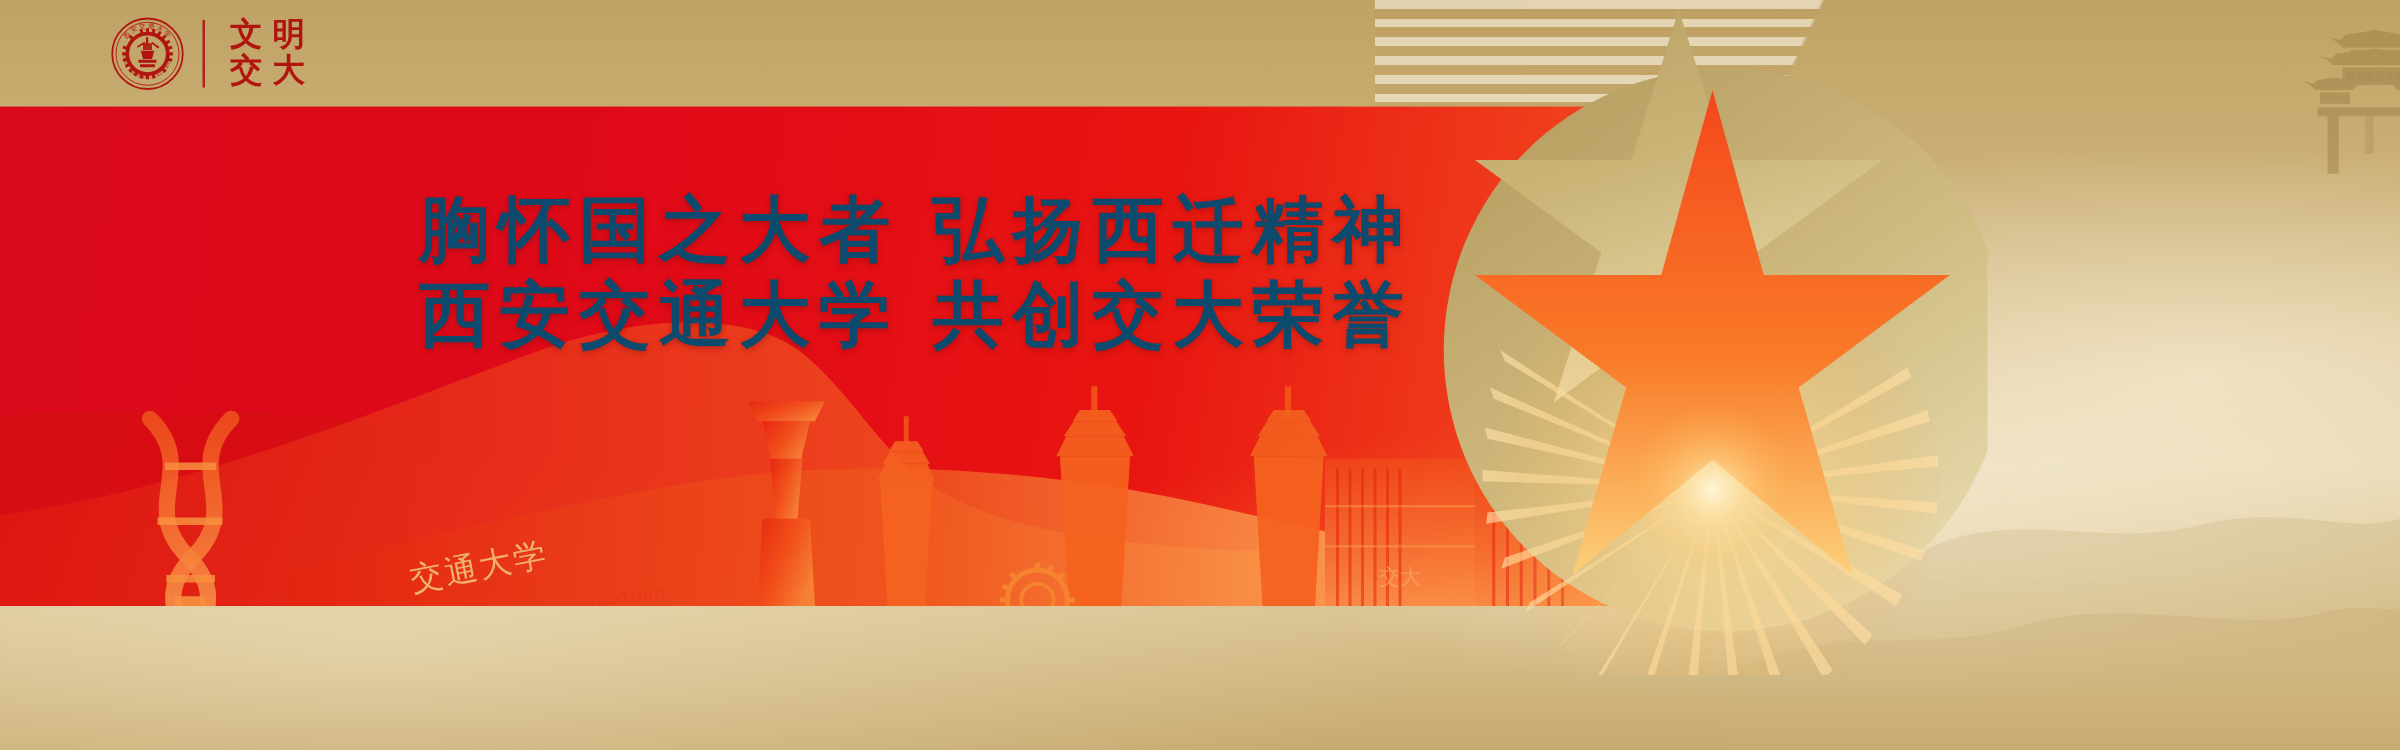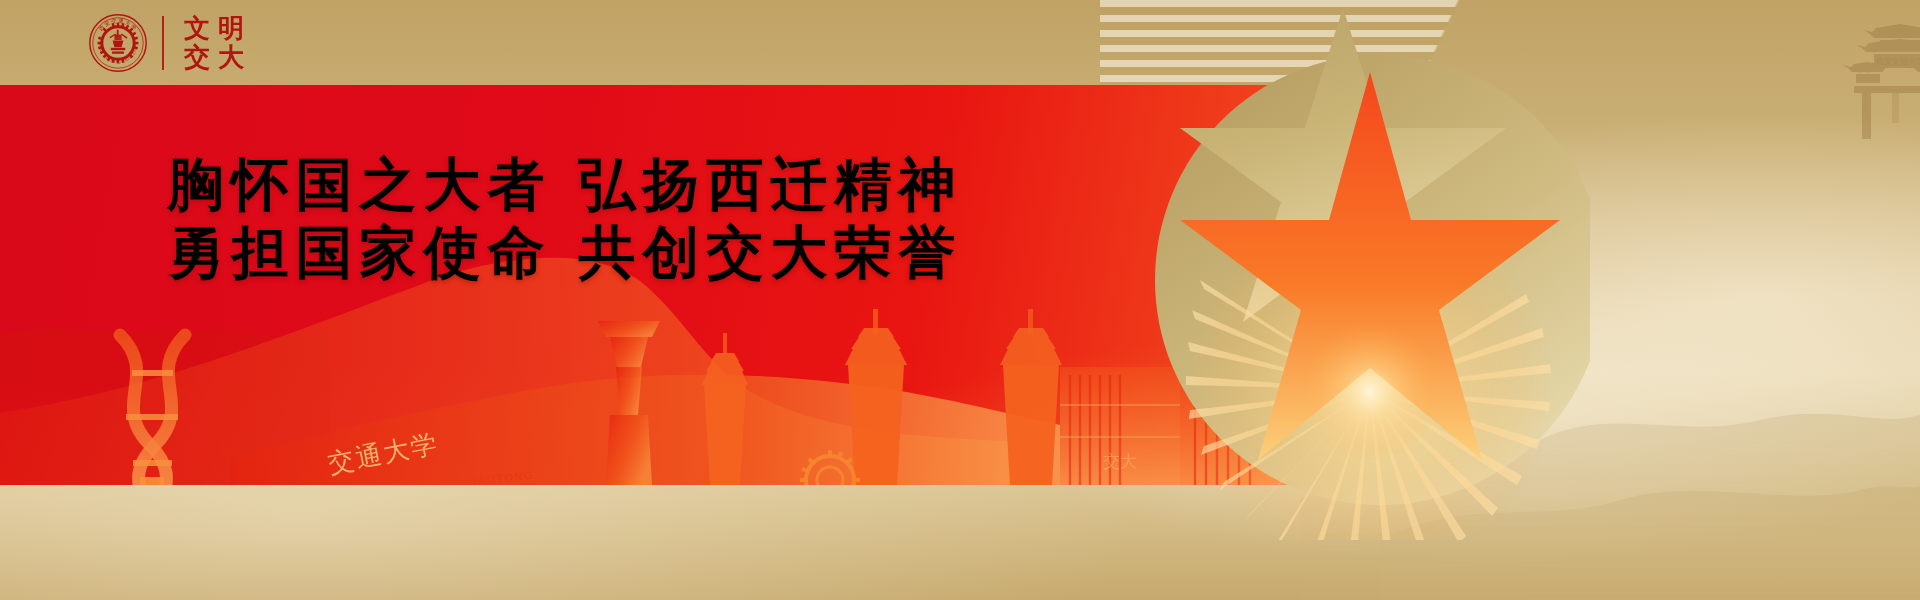--- a/index.html
+++ b/index.html
@@ -103,23 +103,24 @@
     position:absolute; left:0; top:150px; width:1130px;
     text-align:center;
     z-index:9;
   }
   .slogan-line {
     font-family:"DejaVu Serif","Liberation Serif",serif;
     font-weight:700;
     font-size:57px;
     line-height:68px;
     letter-spacing:7px;
-    color:#000000;
+    color:#0c4a6e;
     text-shadow:0 2px 5px rgba(120,10,5,.40);
     white-space:nowrap;
+    text-align:right;
   }
 
   
   .bottom-strip {
     position:absolute; left:0; bottom:0; width:1465px; height:0px;
   }
 </style>
 </head>
 <body>
 
@@ -452,17 +453,17 @@
       <circle cx="300" cy="390" r="185" fill="url(#burstGlow)"></circle>
     </g>
 
     <path fill="url(#orangeStar)" d="M300,72 L341,220 L490,220 L369,310 L412,460 L300,368 L188,460 L231,310 L110,220 L259,220 Z"></path>
 
     <circle cx="300" cy="392" r="70" fill="url(#burstGlow)"></circle>
   </svg>
 
   <div class="slogan">
     <div class="slogan-line">胸怀国之大者  弘扬西迁精神</div>
-    <div class="slogan-line">勇担国家使命  共创交大荣誉</div>
+    <div class="slogan-line">西安交通大学  共创交大荣誉</div>
   </div>
 
   <div class="bottom-strip"></div>
 </div>
 
 </body></html>

